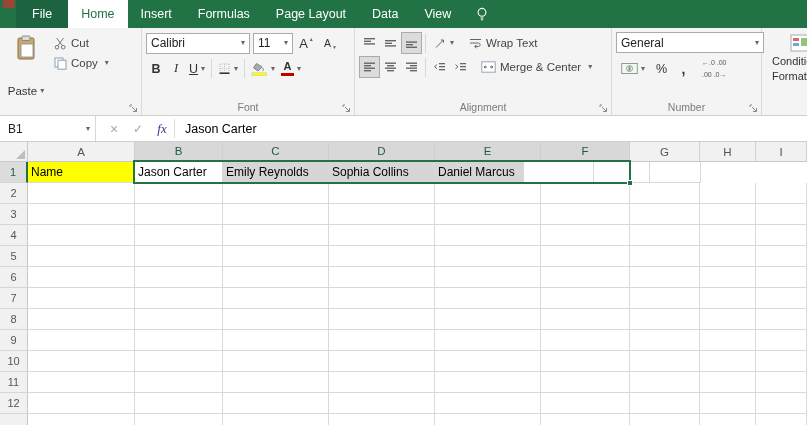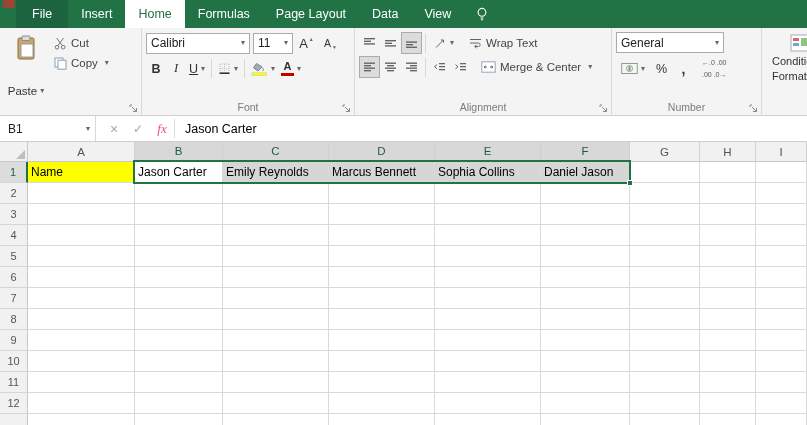--- a/index.html
+++ b/index.html
@@ -72,21 +72,21 @@
   .big-btn svg{margin-left:18px;margin-bottom:2px;}
   .bb-line{font-size:11px;white-space:nowrap;line-height:1.35;}
 
   
   .formulabar{height:26px;background:#fff;border-bottom:1px solid #cfcfcf;display:flex;align-items:stretch;}
   .namebox{width:96px;display:flex;align-items:center;justify-content:space-between;padding:0 5px 0 8px;font-size:12px;color:#222;border-right:1px solid #d8d8d8;}
   .fb-handle{width:6px;}
   .fb-btn{width:24px;display:flex;align-items:center;justify-content:center;}
   .fb-cancel{color:#a6a6a6;font-size:14px;}
   .fb-enter{color:#a6a6a6;font-size:12px;}
-  .fb-fx{font-style:italic;font-family:"Liberation Serif",serif;font-size:13px;color:#ec4899;}
+  .fb-fx{font-style:italic;font-family:"Liberation Serif",serif;font-size:13px;color:#4c1d95;}
   .fb-divider{width:1px;background:#dcdcdc;margin:3px 0;}
   .fb-value{flex:1;display:flex;align-items:center;padding-left:10px;font-size:12.5px;color:#000;}
 
   
   .grid{position:relative;height:283px;overflow:hidden;background:#fff;}
   .grid-header{display:flex;height:20px;}
   .corner{width:28px;flex:0 0 auto;background:#f1f1f1;border-right:1px solid #c8c8c8;border-bottom:1px solid #c8c8c8;position:relative;}
   .corner-tri{position:absolute;right:2px;bottom:2px;width:0;height:0;border-left:9px solid transparent;border-bottom:9px solid #bdbdbd;}
   .col-header{height:20px;flex:0 0 auto;background:#f1f1f1;border-right:1px solid #d0d0d0;border-bottom:1px solid #c8c8c8;font-size:11.5px;color:#555;display:flex;align-items:center;justify-content:center;}
   .col-header.sel{background:#d8d8d8;border-bottom:2px solid #217346;color:#1f5c3c;}
@@ -98,22 +98,22 @@
   .cell.active{background:#fff;}
   .selection-overlay{position:absolute;border:2px solid #217346;pointer-events:none;}
   .fill-handle{position:absolute;right:-4px;bottom:-4px;width:6px;height:6px;background:#217346;border:1px solid #fff;pointer-events:auto;}
 </style>
 </head>
 <body>
 
 <div class="titlebar">
   <div class="app-icon"></div>
   <div class="tab file">File</div>
+  <div class="tab active">Home</div>
   <div class="tab">Insert</div>
-  <div class="tab active">Home</div>
   <div class="tab">Formulas</div>
   <div class="tab">Page Layout</div>
   <div class="tab">Data</div>
   <div class="tab">View</div>
   <div class="tellme">
     <svg width="12" height="15" viewBox="0 0 12 15">
         <circle cx="6" cy="5.3" r="3.9" fill="none" stroke="#fff" stroke-width="1.1"></circle>
         <path d="M4.6 11 h2.8 M4.9 12.8 h2.2" stroke="#fff" stroke-width="1.1" fill="none"></path>
       </svg>
   </div>
@@ -313,21 +313,21 @@
       <span>Alignment</span>
     </div>
     <svg class="launcher" width="9" height="9" viewBox="0 0 9 9">
         <path d="M1 3 V1 H3" stroke="#8a8a8a" fill="none"></path>
         <path d="M3 3 L7.5 7.5 M7.5 4 V7.5 H4" stroke="#8a8a8a" fill="none"></path>
       </svg>
   </div>
 
   <div class="group grp-number">
     <div class="num-r1">
-      <div class="combo" style="width:108px">
+      <div class="combo" style="width:148px">
         <span>General</span>
         <span class="caret">▾</span>
       </div>
     </div>
     <div class="num-r2">
       <span class="ic-btn" style="min-width:34px">
         <svg width="17" height="13" viewBox="0 0 17 13">
             <rect x="0.7" y="1.5" width="15.6" height="10" fill="#f2f7f2" stroke="#8f9f8f"></rect>
             <circle cx="8.5" cy="6.5" r="3" fill="none" stroke="#8f9f8f"></circle>
             <path d="M8.5 4.3 v4.4 M10 5.3 h-2.2 a0.9 0.9 0 0 0 0 1.3 h1.4 a0.9 0.9 0 0 1 0 1.3 H7" stroke="#6f8f6f" fill="none" stroke-width="0.8"></path>
@@ -391,23 +391,22 @@
       <div class="col-header" style="width: 70px;">G</div>
       <div class="col-header" style="width: 56px;">H</div>
       <div class="col-header" style="width: 51px;">I</div>
     </div>
   <div class="grid-body">
       <div class="grid-row">
         <div class="row-header sel">1</div>
         <div class="cell" style="width: 107px; background: rgb(255, 255, 0);">Name</div>
         <div class="cell active" style="width: 88px;">Jason Carter</div>
         <div class="cell range-selected" style="width: 106px; text-align: right;">Emily Reynolds</div>
-        <div class="cell range-selected" style="width: 106px;">Marcus Bennett</div>
         <div class="cell range-selected" style="width: 106px;">Sophia Collins</div>
-        <div class="cell range-selected" style="width: 89px;">Daniel Jason</div>
+        <div class="cell range-selected" style="width: 89px;">Daniel Marcus</div>
         <div class="cell" style="width: 70px;"></div>
         <div class="cell" style="width: 56px;"></div>
         <div class="cell" style="width: 51px;"></div>
       </div>
       <div class="grid-row">
         <div class="row-header">2</div>
         <div class="cell" style="width: 107px;"></div>
         <div class="cell" style="width: 88px;"></div>
         <div class="cell" style="width: 106px;"></div>
         <div class="cell" style="width: 106px;"></div>

